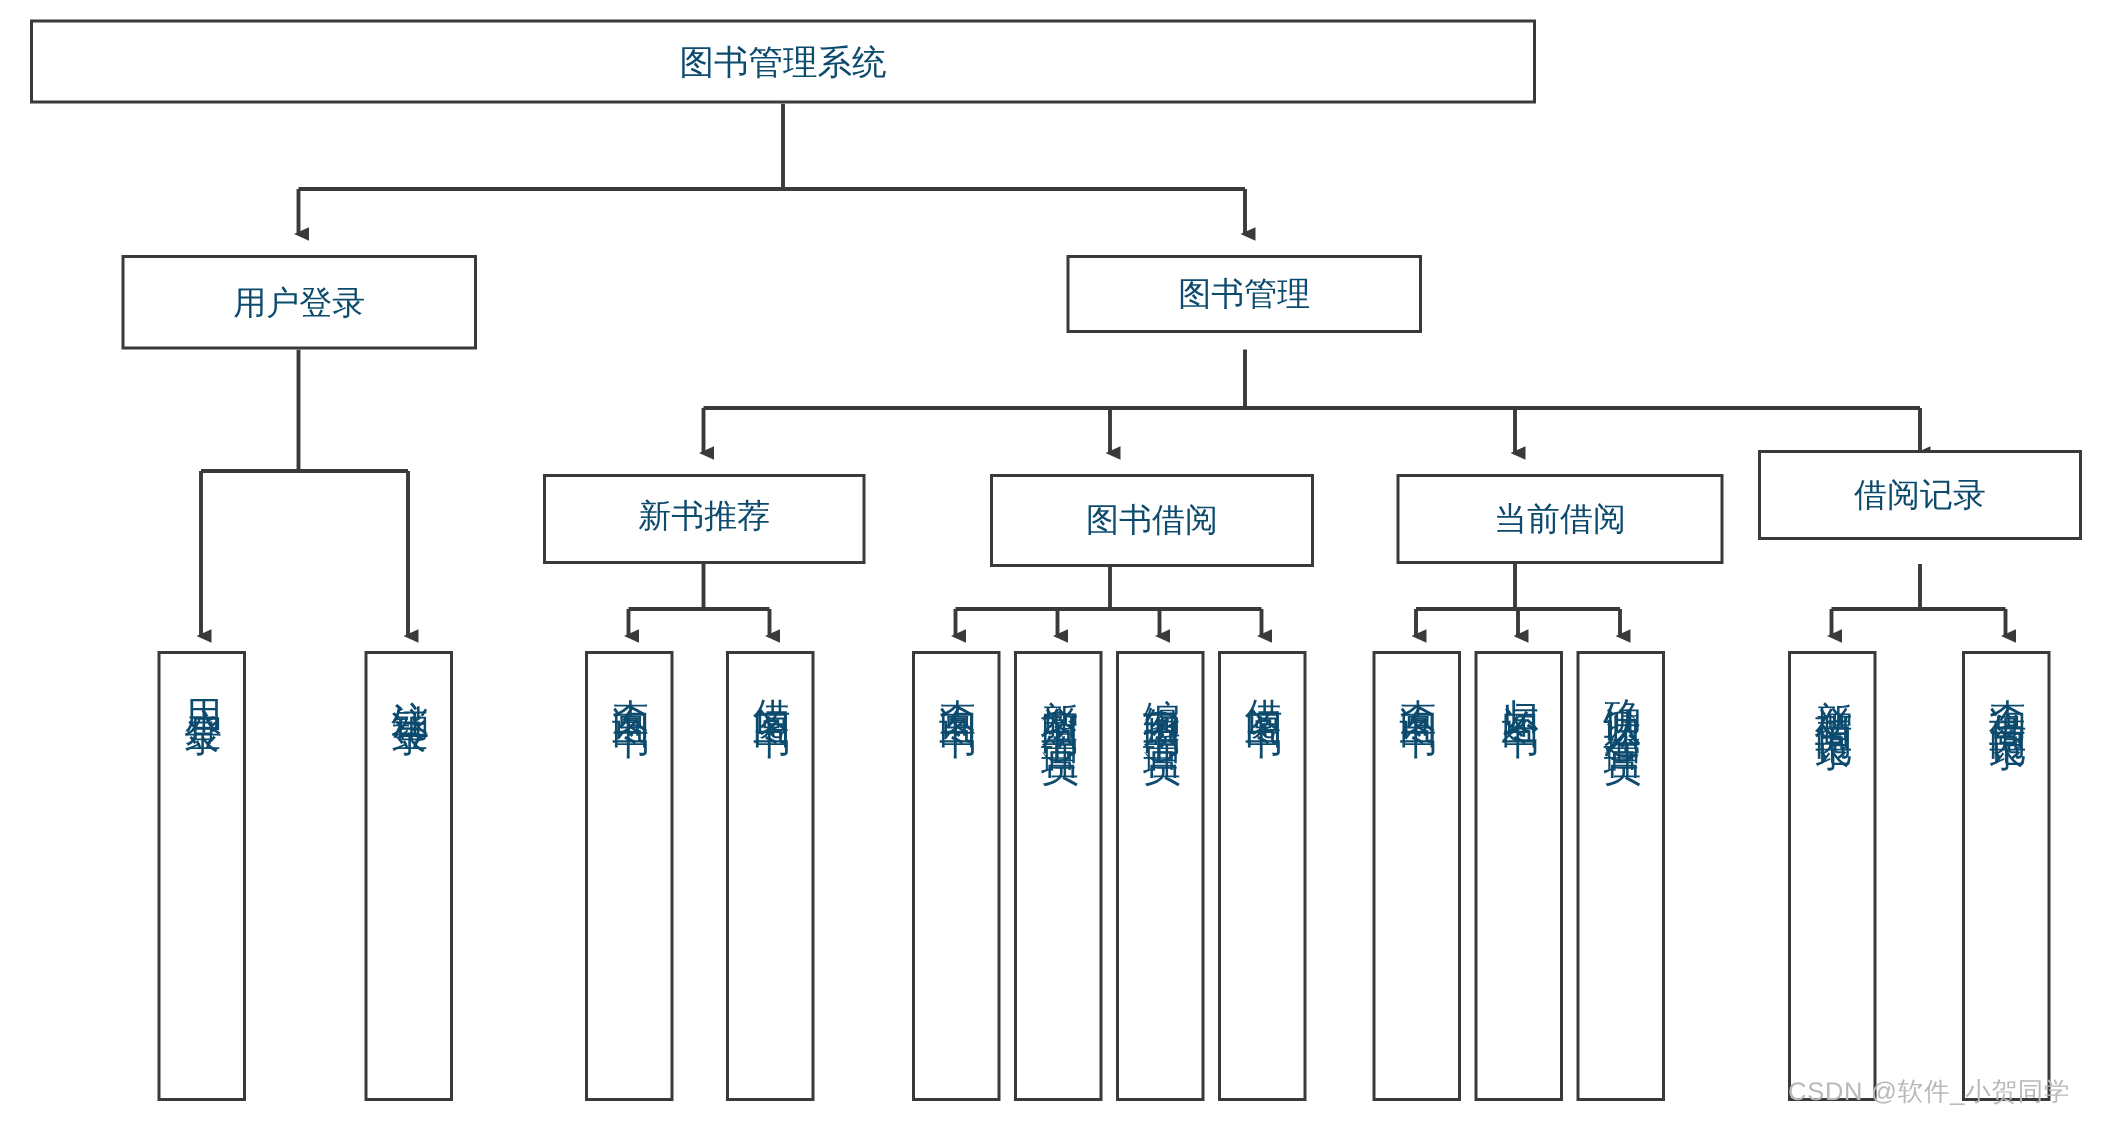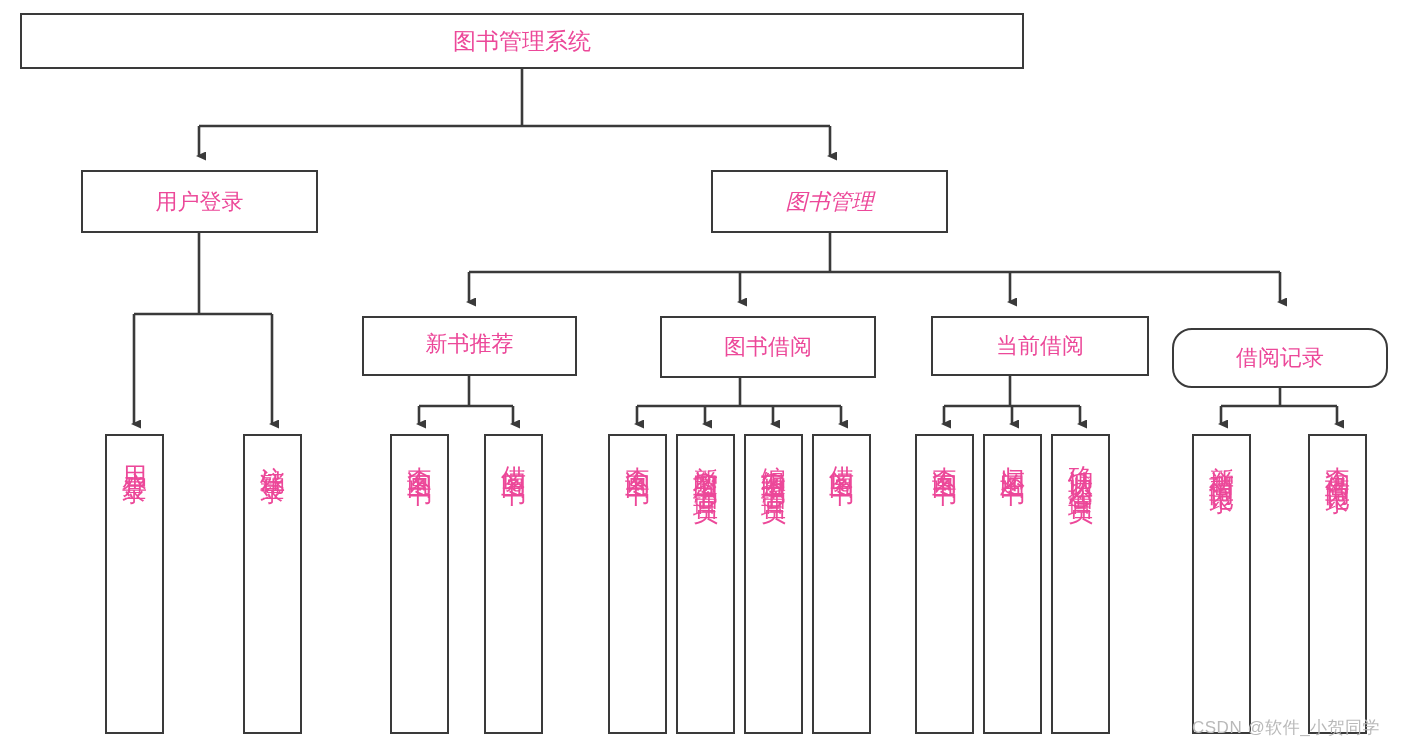--- a/index.html
+++ b/index.html
@@ -32,21 +32,21 @@
     border: 2px solid #3a3a3a;
     display: flex;
     align-items: center;
     justify-content: center;
     color: #1b1b1b;
   }
   .node .lbl {
     display: block;
     text-align: center;
     line-height: 1.25;
-    color: #ec4899;
+    color: #0c4a6e;
   }
   
   .n-root { font-size: 23px; }
   
   .n-mid { font-size: 22px; }
   
   .n-leaf {
     align-items: flex-start;
     justify-content: center;
     padding-top: 10px;
@@ -122,34 +122,34 @@
     </g>
   </svg>
 
   <div class="node n-root" style="left:20px; top:13px; width:1004px; height:56px;">
     <span class="lbl">图书管理系统</span>
   </div>
 
   <div class="node n-mid" style="left:81px; top:170px; width:237px; height:63px;">
     <span class="lbl">用户登录</span>
   </div>
-  <div class="node n-mid" style="left:711px; top:170px; width:237px; height:63px;font-style:italic;">
+  <div class="node n-mid" style="left:711px; top:170px; width:237px; height:52px;">
     <span class="lbl">图书管理</span>
   </div>
 
   <div class="node n-mid" style="left:362px; top:316px; width:215px; height:60px;font-family:Liberation Mono, monospace;">
     <span class="lbl">新书推荐</span>
   </div>
   <div class="node n-mid" style="left:660px; top:316px; width:216px; height:62px;">
     <span class="lbl">图书借阅</span>
   </div>
   <div class="node n-mid" style="left:902px; top:316px; width:218px; height:60px;margin-left:29px;">
     <span class="lbl">当前借阅</span>
   </div>
-  <div class="node n-mid" style="left:1172px; top:328px; width:216px; height:60px;border-radius:20px;">
+  <div class="node n-mid" style="left:1172px; top:300px; width:216px; height:60px;">
     <span class="lbl">借阅记录</span>
   </div>
 
   <div class="node n-leaf" style="left:105px; top:434px; width:59px; height:300px;">
     <span class="lbl">用户登录</span>
   </div>
   <div class="node n-leaf" style="left:243px; top:434px; width:59px; height:300px;">
     <span class="lbl">注销登录</span>
   </div>
 

